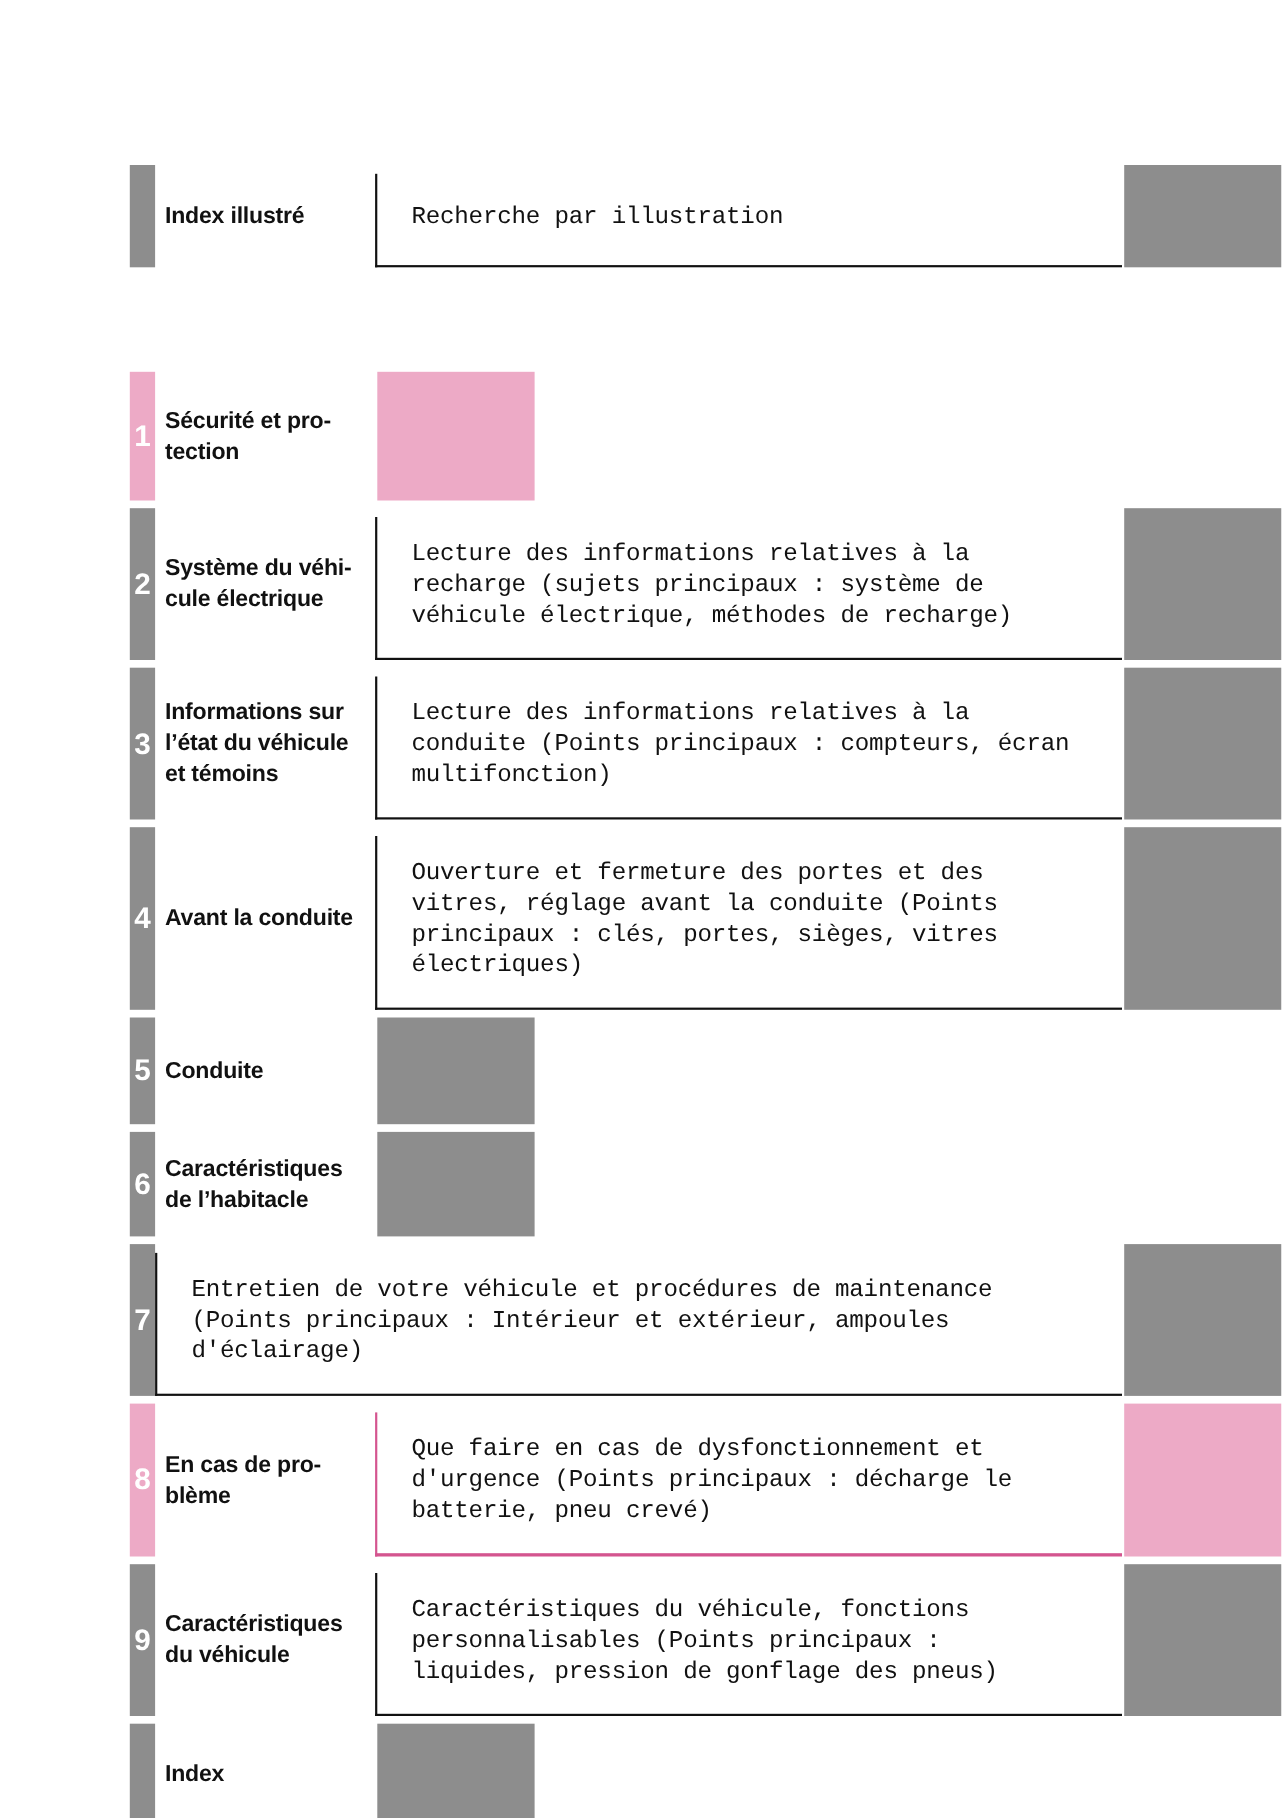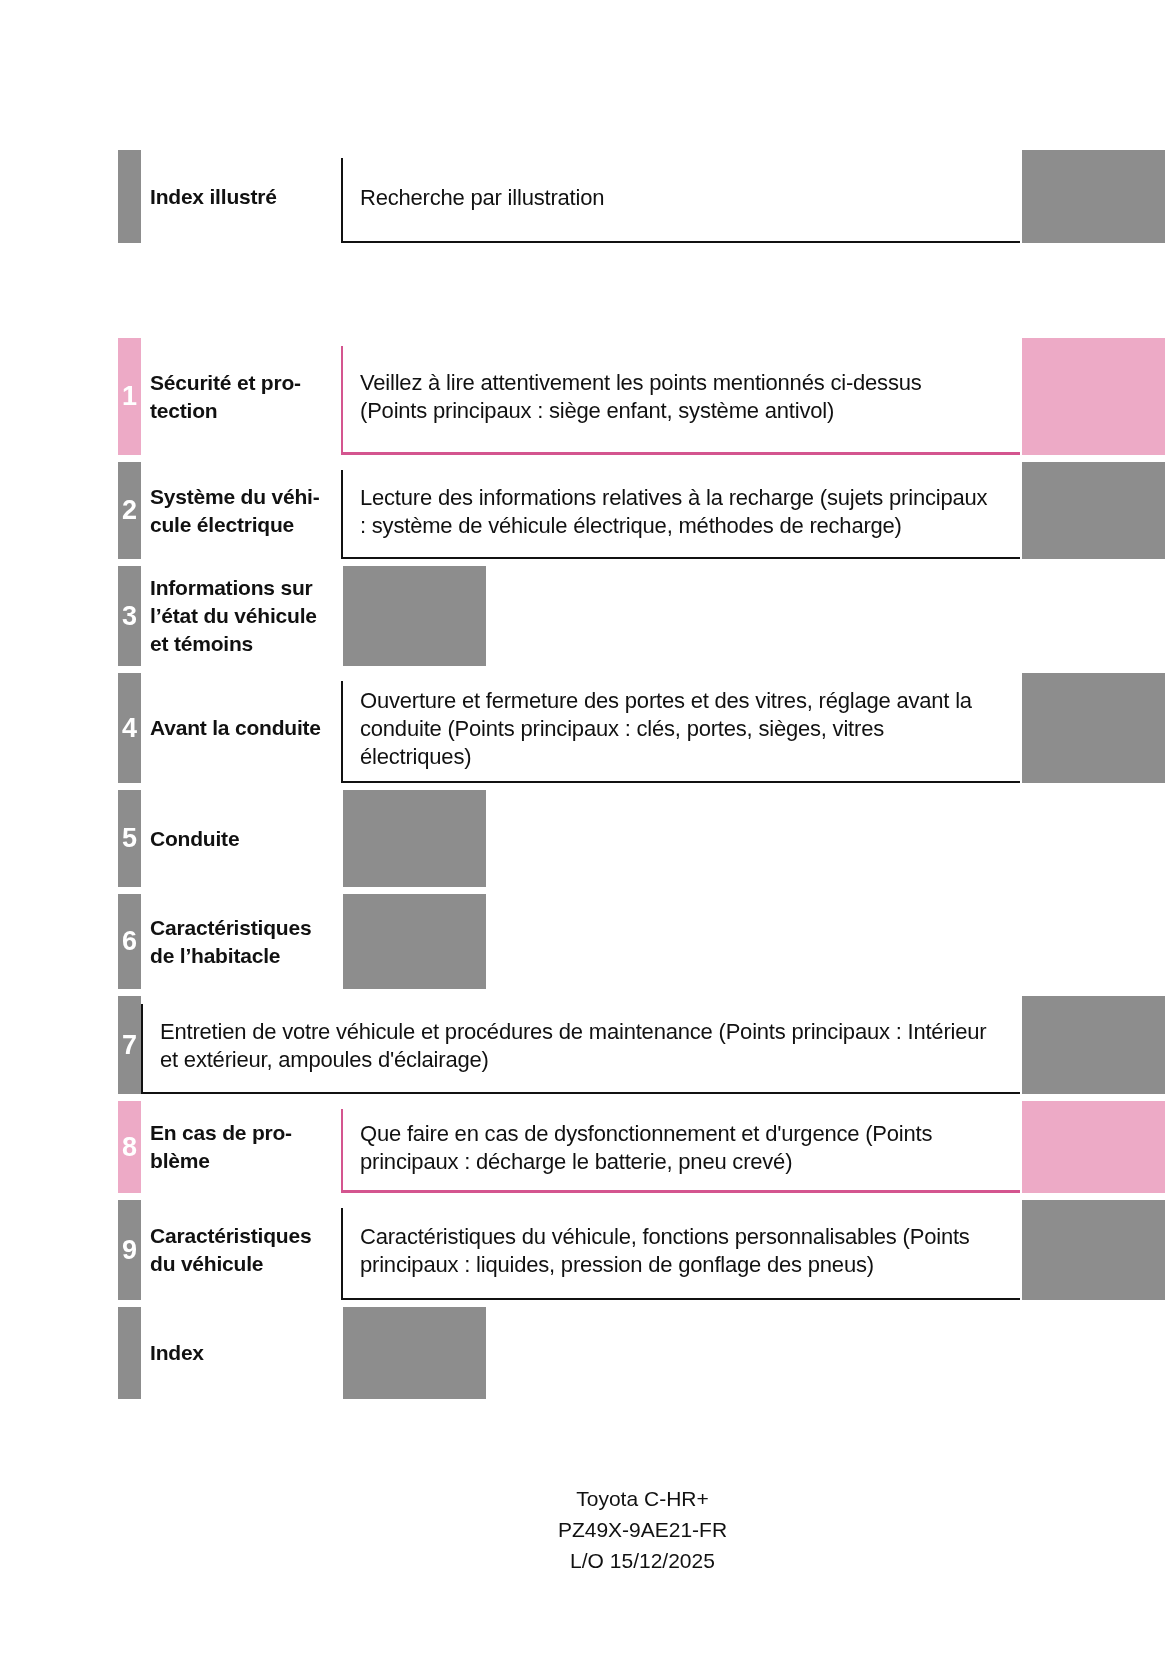--- a/index.html
+++ b/index.html
@@ -70,25 +70,26 @@
     flex: 1 1 auto;
     box-sizing: border-box;
     margin-top: 8px;
     border-left: 2px solid #111111;
     border-bottom: 2px solid #111111;
     display: flex;
     align-items: center;
     padding: 6px 30px 10px 17px;
   }
   .desc p {
-    margin: 0;
+    margin: 14px;
     font-size: 22px;
     font-weight: 400;
     line-height: 28px;
     letter-spacing: -0.2px;
+    font-family: Liberation Mono, monospace;
   }
   .bar {
     flex: 0 0 143px;
     width: 143px;
     margin-left: 2px;
     background: #8d8d8d;
   }
 
   
   .row.accent-pink .tab,
@@ -122,43 +123,43 @@
       <p>Recherche par illustration</p>
     </div>
     <div class="bar"></div>
   </div>
       <div class="row accent-pink">
     <div class="tab">
       <span class="num">1</span>
     </div>
     <div class="title">Sécurité et pro-
 tection</div>
-    <div class="desc">
-      <p>Veillez à lire attentivement les points mentionnés ci-dessus (Points principaux : siège enfant, système antivol)</p>
-    </div>
     <div class="bar"></div>
   </div>
       <div class="row">
     <div class="tab">
       <span class="num">2</span>
     </div>
     <div class="title">Système du véhi-
 cule électrique</div>
     <div class="desc">
       <p>Lecture des informations relatives à la recharge (sujets principaux : système de véhicule électrique, méthodes de recharge)</p>
     </div>
     <div class="bar"></div>
   </div>
       <div class="row">
     <div class="tab">
       <span class="num">3</span>
     </div>
     <div class="title">Informations sur
 l’état du véhicule
 et témoins</div>
+    <div class="desc">
+      <p>Lecture des informations relatives à la conduite (Points principaux : compteurs, écran multifonction)</p>
+    </div>
     <div class="bar"></div>
   </div>
       <div class="row">
     <div class="tab">
       <span class="num">4</span>
     </div>
     <div class="title">Avant la conduite</div>
     <div class="desc">
       <p>Ouverture et fermeture des portes et des vitres, réglage avant la conduite (Points principaux : clés, portes, sièges, vitres électriques)</p>
     </div>

